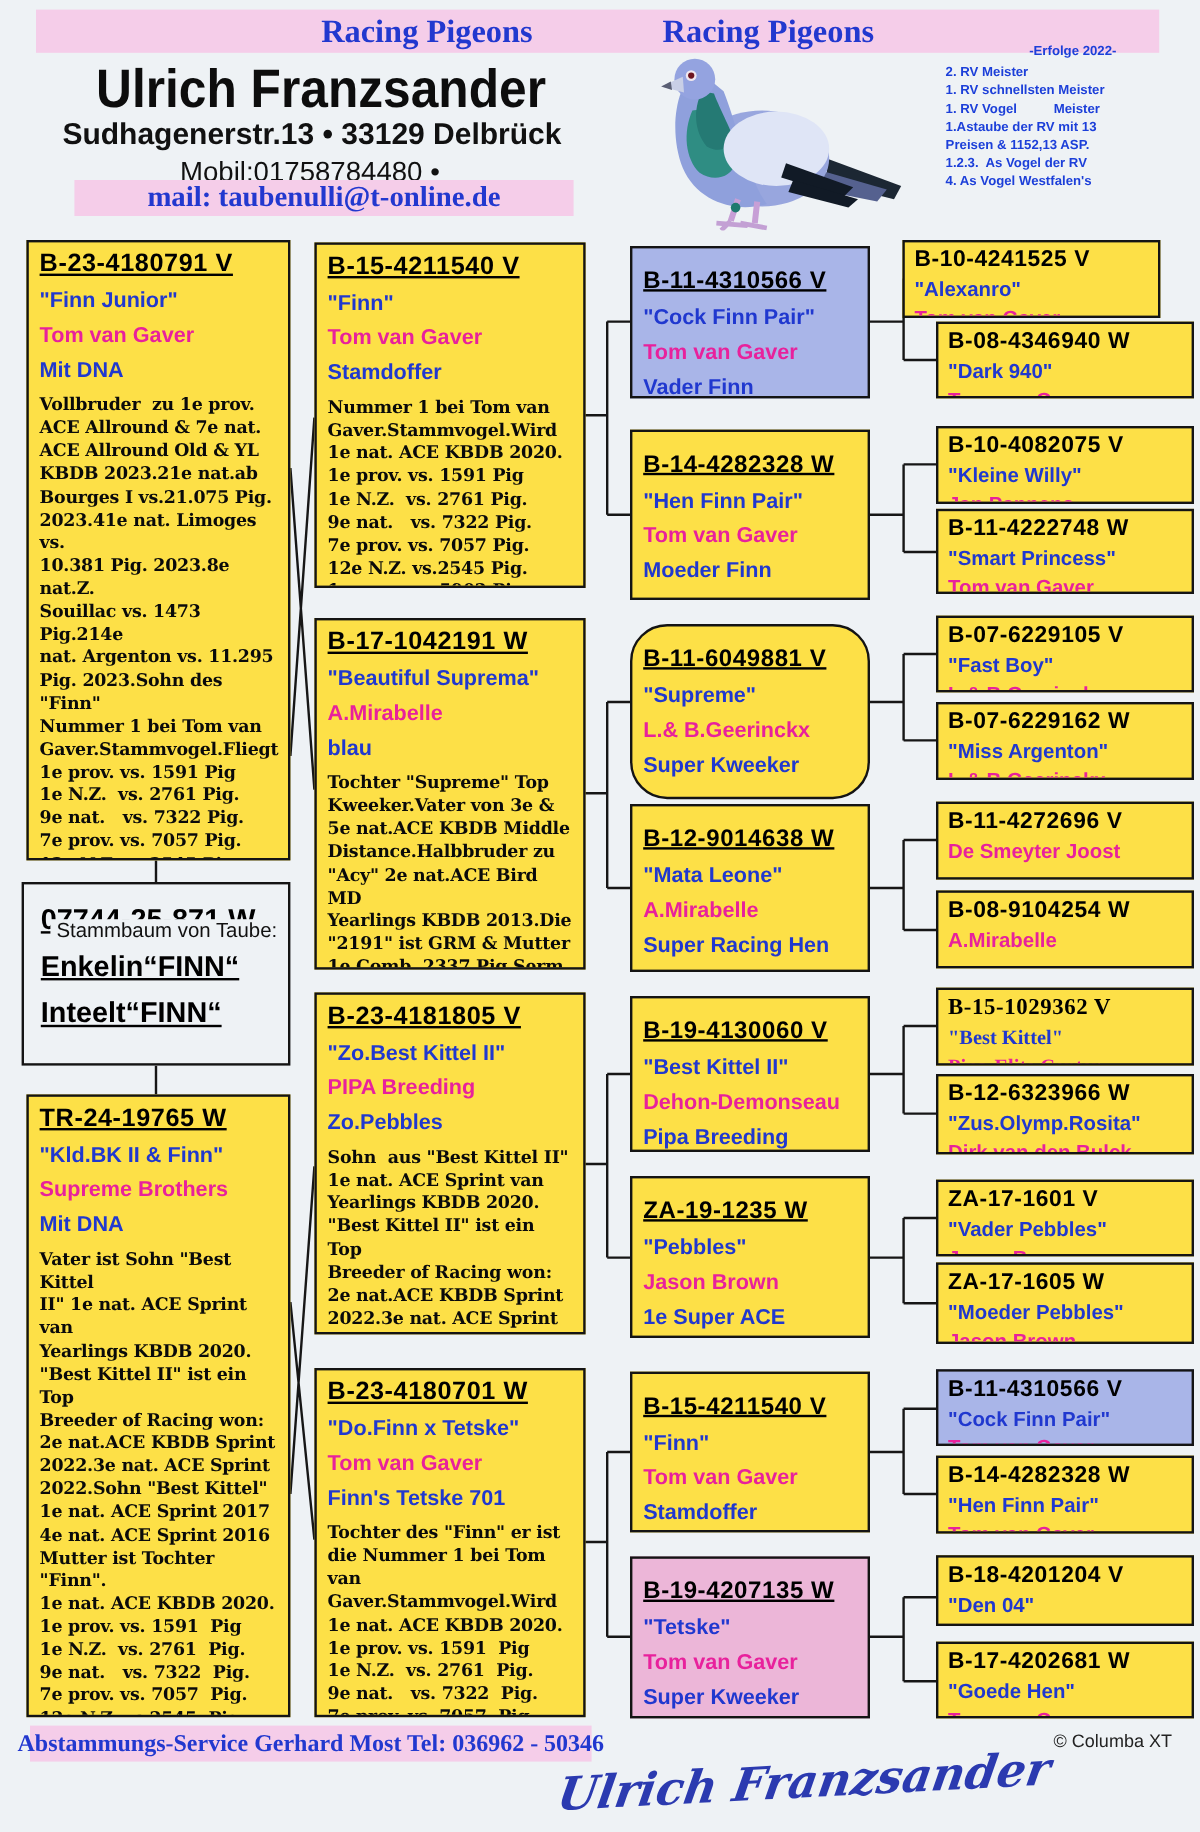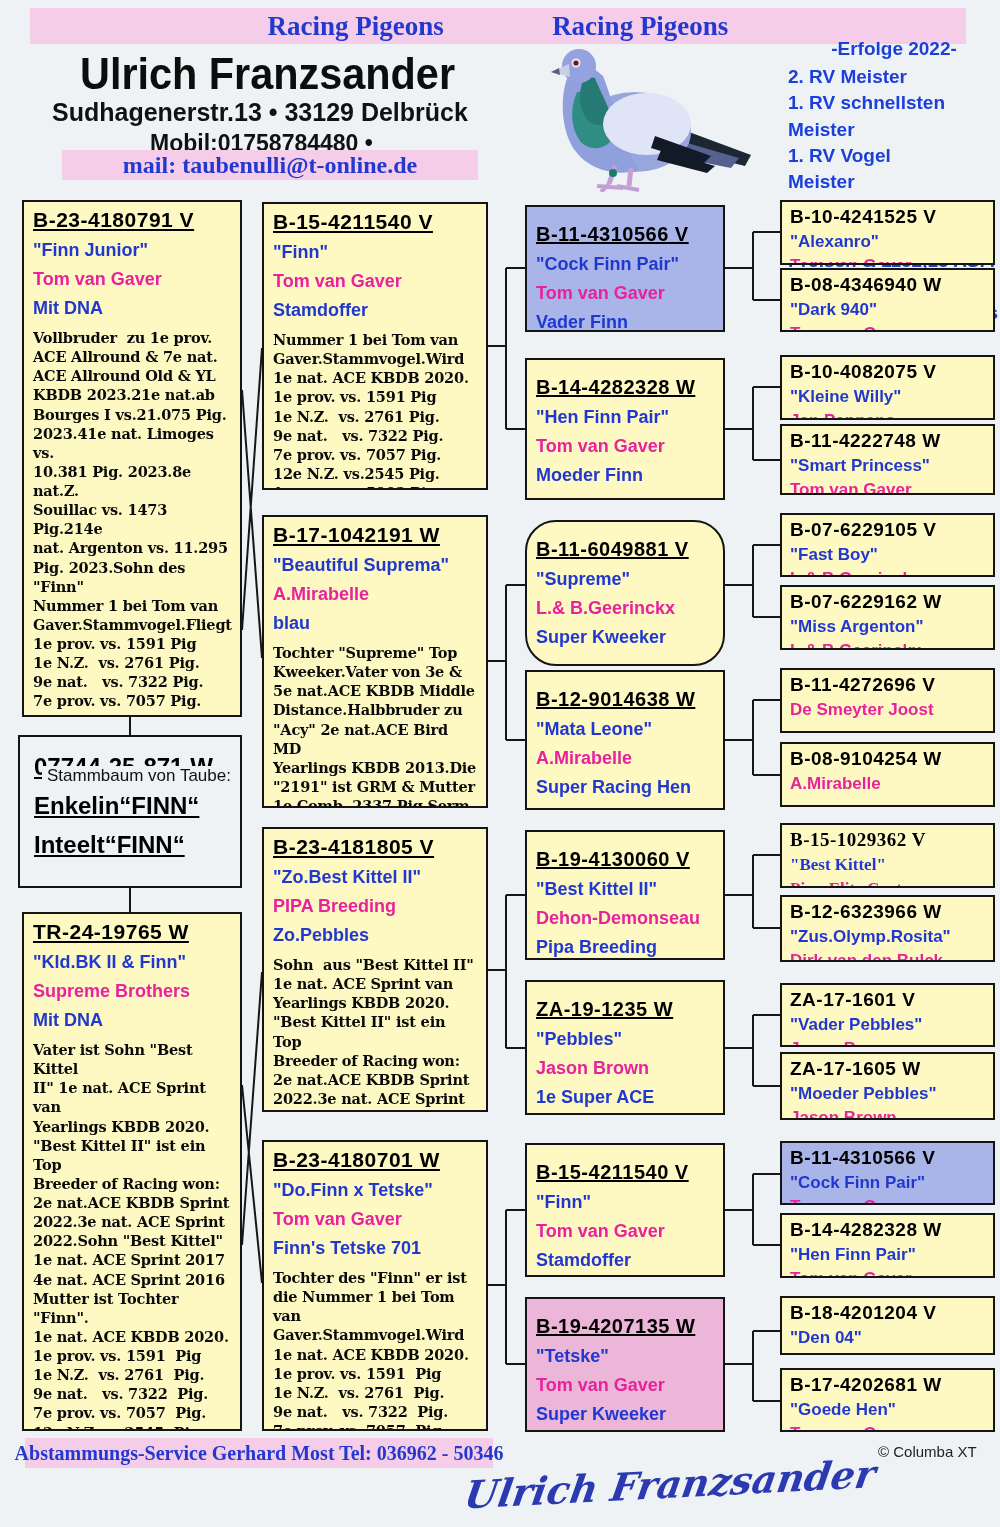--- a/index.html
+++ b/index.html
@@ -17,32 +17,32 @@
     white-space:nowrap;
     gap:44px;
   }
   .banner .seg-center{background:#fbfcfe;padding:0 8px;}
   .owner-name{
     position:absolute;left:80px;top:48px;width:430px;
     font-size:45px;font-weight:bold;color:#0d0d0d;
     transform:scaleX(.92);transform-origin:left;white-space:nowrap;
   }
   .owner-address{position:absolute;left:52px;top:98px;width:470px;font-size:25px;font-weight:bold;color:#111;white-space:nowrap;}
-  .owner-mobile{position:absolute;left:150px;top:130px;font-size:23px;font-weight:bold;color:#111;white-space:nowrap;}
+  .owner-mobile{position:absolute;left:150px;top:130px;font-size:23px;font-weight:normal;color:#111;white-space:nowrap;}
   .mail-strip{
     position:absolute;left:62px;top:150px;width:416px;height:30px;
     background:#f5cde9;display:flex;align-items:center;justify-content:center;
     font-family:"Liberation Serif",serif;font-weight:bold;font-size:24px;color:#2238cf;white-space:nowrap;
   }
-  .erfolge{position:absolute;left:788px;top:36px;width:212px;color:#1c3fd9;font-weight:bold;font-size:19px;line-height:1.38;}
+  .erfolge{position:absolute;left:788px;top:36px;width:212px;color:#1c3fd9;font-weight:bold;font-size:11px;line-height:1.38;}
   .erfolge .title{text-align:center;margin-bottom:2px;}
   .erfolge .item{white-space:pre-wrap;}
   
   .box{
-    position:absolute;box-sizing:border-box;background:#fef9c3;
+    position:absolute;box-sizing:border-box;background:#fde047;
     border:2px solid #141414;padding:6px 9px;overflow:hidden;
   }
   .bg-blue{background:#a9b5e8;}
   .bg-pink{background:#ecb6d8;}
   .ring{font-size:21px;font-weight:bold;color:#000;text-decoration:underline;letter-spacing:.5px;white-space:nowrap;}
   .line{font-size:18px;font-weight:bold;margin-top:8px;white-space:nowrap;}
   .bname{color:#2038cf;} .fancier{color:#e8219c;} .note{color:#2038cf;}
   .bodytxt{
     font-family:"DejaVu Serif",serif;font-weight:bold;font-size:14.5px;
     line-height:1.32;color:#0a0a0a;margin-top:9px;white-space:pre-wrap;letter-spacing:-.2px;
@@ -317,21 +317,21 @@
   <div class="line fancier">Tom van Gaver</div>
   <div class="line note">Stamdoffer</div>
 </div>
 <div class="box g3 bg-pink" style="left:525px;top:1297px;width:200px;height:135px;">
   <div class="ring">B-19-4207135 W</div>
   <div class="line bname">"Tetske"</div>
   <div class="line fancier">Tom van Gaver</div>
   <div class="line note">Super Kweeker</div>
 </div>
 
-<div class="box g4" style="left:780px;top:200px;width:215px;height:65px;">
+<div class="box g4" style="left:752px;top:200px;width:215px;height:65px;">
   <div class="ring" style="text-decoration:none;">B-10-4241525 V</div>
   <div class="line bname">"Alexanro"</div>
   <div class="line fancier">Tom van Gaver</div>
 </div>
 <div class="box g4" style="left:780px;top:268px;width:215px;height:64px;">
   <div class="ring" style="text-decoration:none;">B-08-4346940 W</div>
   <div class="line bname">"Dark 940"</div>
   <div class="line fancier">Tom van Gaver</div>
 </div>
 <div class="box g4" style="left:780px;top:355px;width:215px;height:65px;">

